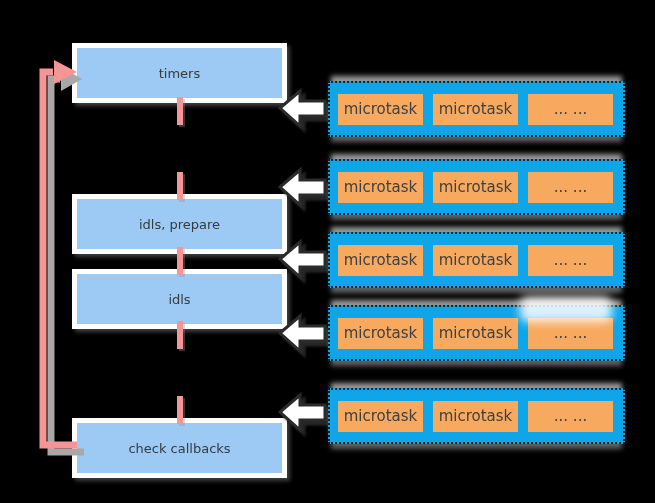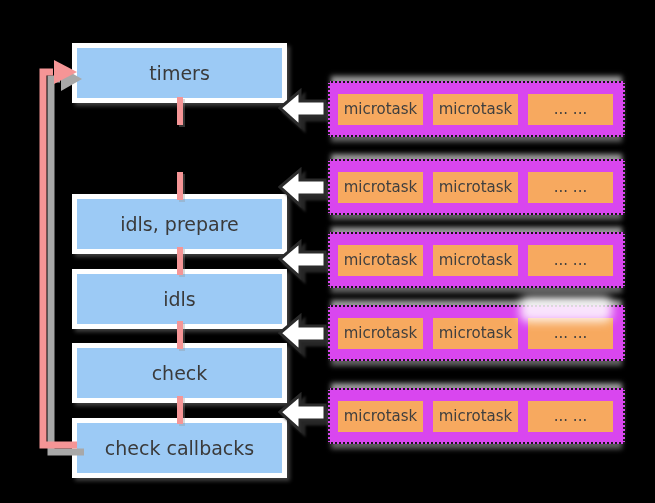--- a/index.html
+++ b/index.html
@@ -4,37 +4,37 @@
 <style>
   html,body { margin:0; padding:0; background:#000; }
   .canvas {
     position:relative; width:655px; height:503px; background:#000000;
     overflow:hidden; font-family:"DejaVu Sans","Liberation Sans",sans-serif;
   }
   .phase {
     position:absolute; left:72px; width:205px; height:50px;
     border:5px solid #ffffff; background:#9ccaf5; z-index:2;
     display:flex; align-items:center; justify-content:center;
-    font-size:19px; color:#3a3a3a;
+    font-size:13px; color:#3a3a3a;
     box-shadow:3px 3px 4px rgba(140,140,140,0.45);
   }
   .connector {
     position:absolute; left:177px; width:6px; height:28px;
     background:#f59596; z-index:3;
     box-shadow:2px 2px 0 rgba(150,150,150,0.35);
   }
   .loop-svg { position:absolute; left:0; top:0; z-index:3; }
   .barrow { position:absolute; left:278px; z-index:2; }
   .barrow polygon {
     fill:#ffffff; stroke:#2b2b2b; stroke-width:3; stroke-linejoin:miter;
   }
   .barrow { filter:drop-shadow(4px 4px 1px rgba(45,45,45,0.85)); }
   .queue {
     position:absolute; left:328px; width:297px; height:56px; box-sizing:border-box;
-    background:#d946ef; border:2px dotted #1a1a1a; z-index:2;
+    background:#0ea5e9; border:2px dotted #1a1a1a; z-index:2;
     display:flex; align-items:center; gap:10px; padding:0 12px 0 8px;
     box-shadow:0 -8px 5px -3px rgba(160,160,160,0.95), 0 8px 5px -3px rgba(160,160,160,0.6);
   }
   .mt {
     width:85px; height:31px; background:#f7a95f; flex:0 0 auto;
     display:flex; align-items:center; justify-content:center;
     font-size:15px; color:#3f3f3f;
   }
   .smudge {
     position:absolute; left:520px; top:296px; width:92px; height:26px;
@@ -60,23 +60,20 @@
   <div class="connector" style="top:396px"></div>
 
   <div class="phase" style="top:43px">
     <span>timers</span>
   </div>
   <div class="phase" style="top:194px">
     <span>idls, prepare</span>
   </div>
   <div class="phase" style="top:269px">
     <span>idls</span>
-  </div>
-  <div class="phase" style="top:343px">
-    <span>check</span>
   </div>
   <div class="phase" style="top:418px">
     <span>check callbacks</span>
   </div>
 
   <svg class="barrow" style="top:88px" width="52" height="44" viewBox="0 0 52 44">
       <polygon points="2,20 22,3 22,13 47,13 47,28 22,28 22,38"></polygon>
     </svg>
   <svg class="barrow" style="top:167px" width="52" height="44" viewBox="0 0 52 44">
       <polygon points="2,20 22,3 22,13 47,13 47,28 22,28 22,38"></polygon>

